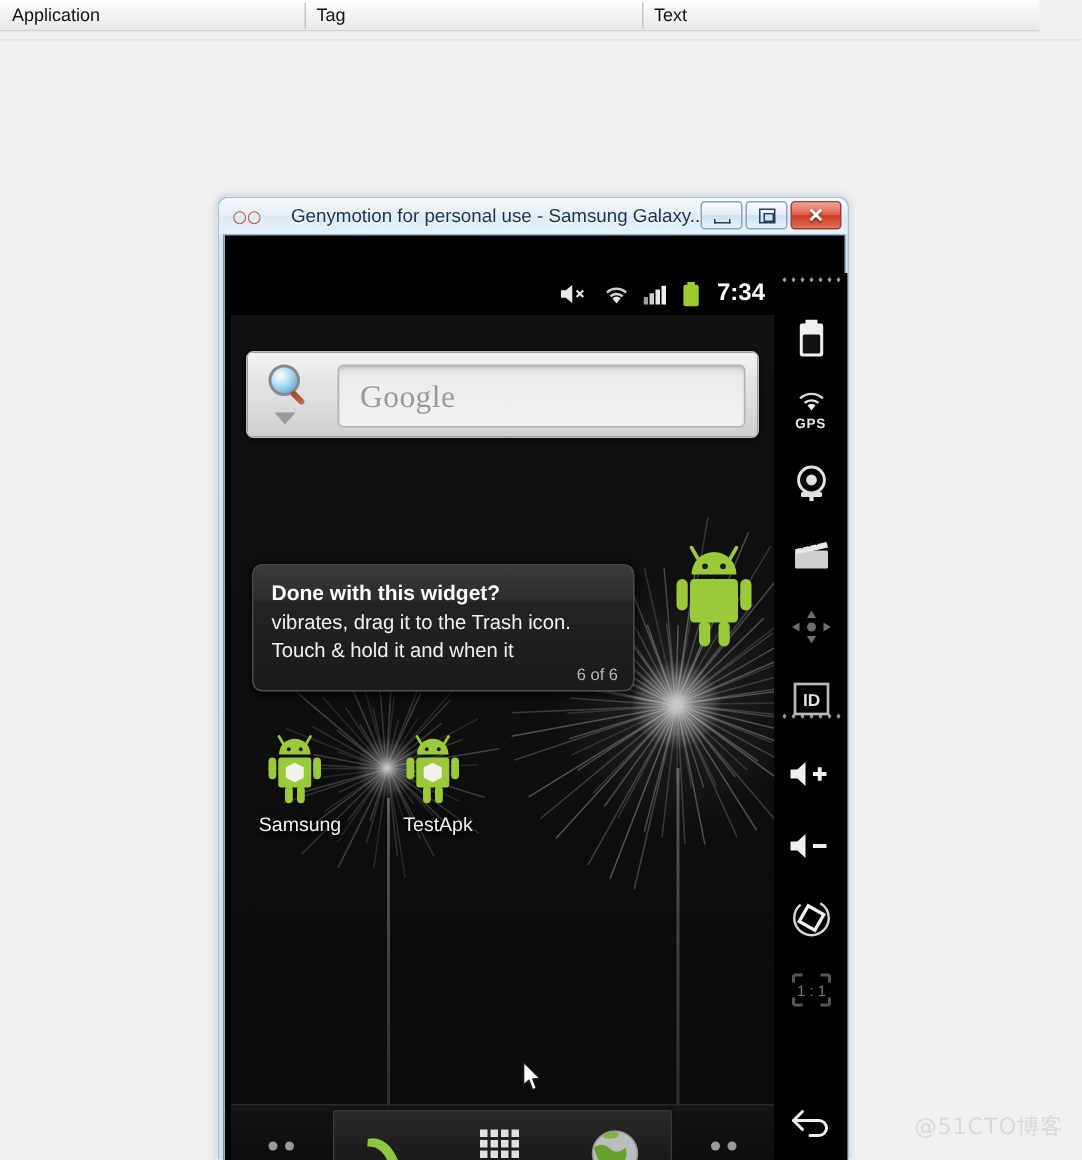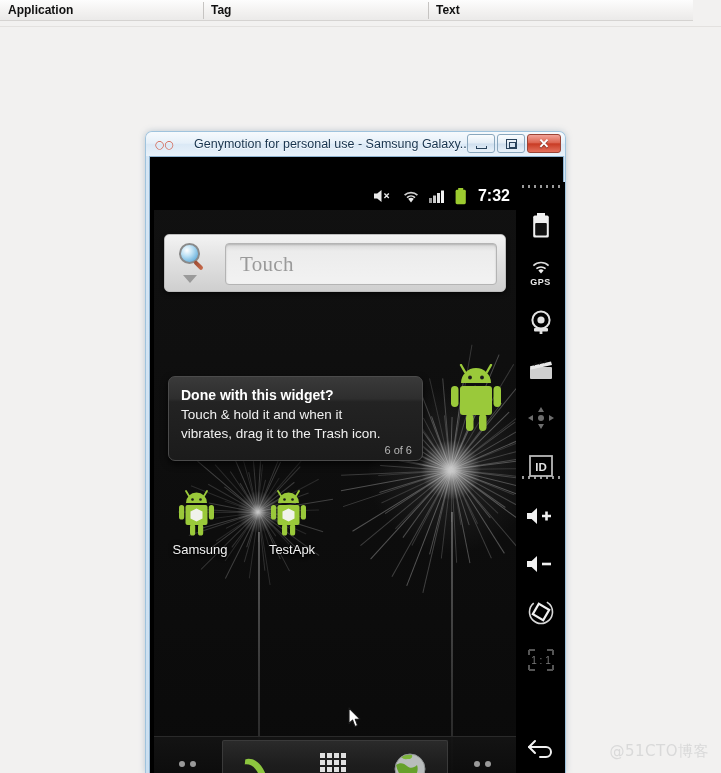--- a/index.html
+++ b/index.html
@@ -10,21 +10,20 @@
     background: #f2f1f0;
     font-family: "Liberation Sans", sans-serif;
   }
 
   
   #log-header {
     position: absolute; top: 0; left: 0;
     width: 693px; height: 21px;
     background: linear-gradient(to bottom, #fdfdfd 0%, #f4f3f2 50%, #ebeae9 100%);
     border-bottom: 1px solid #d5d3d1;
-    font-weight: bold;
   }
   .col-head {
     position: absolute; top: 0; height: 20px;
     line-height: 20px;
     font-size: 12px; color: #111;
     padding-left: 8px;
     white-space: nowrap;
   }
   .col-sep {
     position: absolute; top: 2px; width: 1px; height: 17px;
@@ -500,32 +499,32 @@
           <svg width="17" height="15" viewBox="0 0 17 15">
             <rect x="0" y="9" width="3" height="5" fill="#9b9b9b"></rect>
             <rect x="4" y="6.5" width="3" height="7.5" fill="#cccccc"></rect>
             <rect x="8" y="4" width="3" height="10" fill="#e5e5e5"></rect>
             <rect x="12" y="1.5" width="3" height="12.5" fill="#f2f2f2"></rect>
           </svg>
           <svg width="12" height="17" viewBox="0 0 12 17">
             <rect x="3.2" y="0" width="5" height="2" fill="#9ccb2f"></rect>
             <rect x="0.6" y="1.8" width="10.2" height="14.4" rx="1.4" fill="#9ccb2f"></rect>
           </svg>
-          <span id="status-time">7:32</span>
+          <span id="status-time">7:34</span>
         </div>
       </div>
 
       <div id="search-widget">
         <div id="magnifier">
           <span id="mag-lens"></span>
           <span id="mag-handle"></span>
         </div>
         <div id="search-caret"></div>
         <div id="search-box">
-          <span id="search-placeholder">Touch</span>
+          <span id="search-placeholder">Google</span>
         </div>
       </div>
 
       <div id="mascot">
         <svg width="64" height="70" viewBox="0 0 64 70">
           <g fill="#9ac93a">
             <path d="M16 8 L12 1" stroke="#9ac93a" stroke-width="2.4" fill="none" stroke-linecap="round"></path>
             <path d="M38 8 L42 1" stroke="#9ac93a" stroke-width="2.4" fill="none" stroke-linecap="round"></path>
             <path d="M12 19a15 15 0 0 1 30 0z"></path>
             <rect x="11" y="22" width="32" height="29" rx="3"></rect>
@@ -534,22 +533,22 @@
             <rect x="17" y="50" width="7.5" height="17" rx="3.7"></rect>
             <rect x="30" y="50" width="7.5" height="17" rx="3.7"></rect>
           </g>
           <circle cx="21" cy="13.5" r="1.9" fill="#1c1c1c"></circle>
           <circle cx="33" cy="13.5" r="1.9" fill="#1c1c1c"></circle>
         </svg>
       </div>
 
       <div id="widget-tooltip">
         <div id="tooltip-title">Done with this widget?</div>
+        <div class="tooltip-line">vibrates, drag it to the Trash icon.</div>
         <div class="tooltip-line">Touch &amp; hold it and when it</div>
-        <div class="tooltip-line">vibrates, drag it to the Trash icon.</div>
         <div id="tooltip-counter">6 of 6</div>
       </div>
 
       <div class="app-icon" id="app-launchmo">
         <div class="app-glyph">
           <svg width="44" height="48" viewBox="0 0 44 48">
             <g fill="#9ac93a">
               <path d="M11 6 L8 1" stroke="#9ac93a" stroke-width="1.8" fill="none" stroke-linecap="round"></path>
               <path d="M26 6 L29 1" stroke="#9ac93a" stroke-width="1.8" fill="none" stroke-linecap="round"></path>
               <path d="M8 13a10.5 10.5 0 0 1 21 0z"></path>

